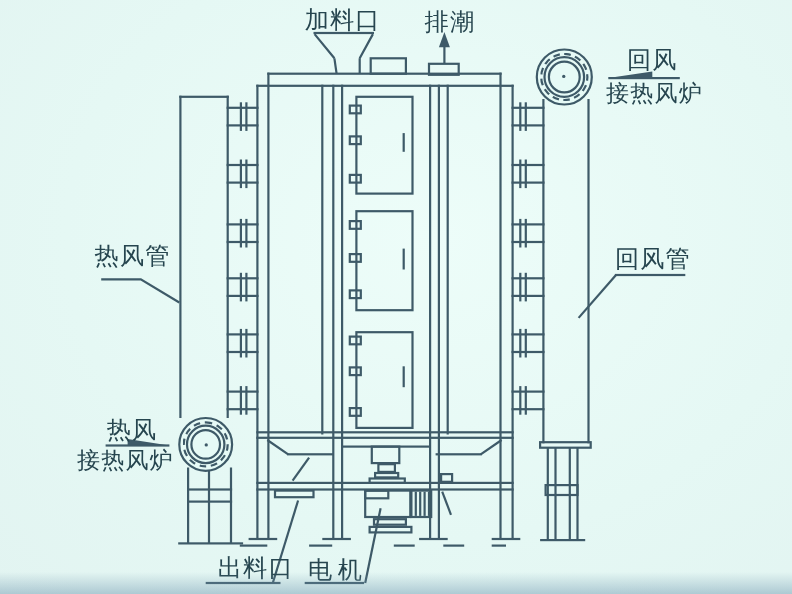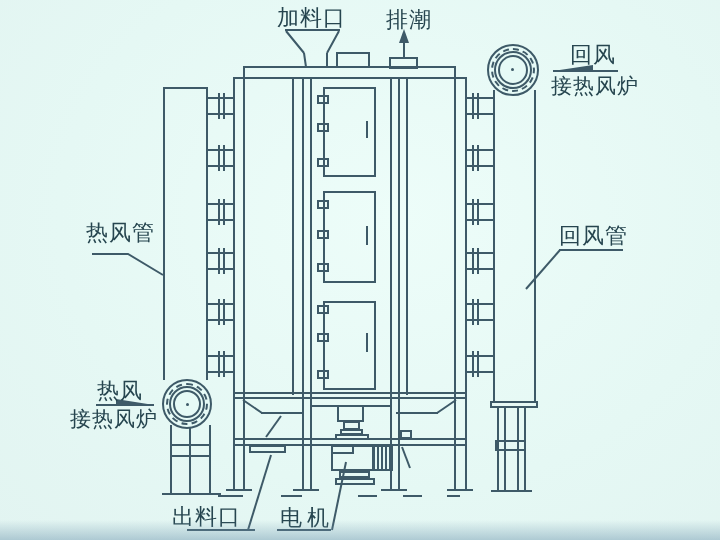--- a/index.html
+++ b/index.html
@@ -236,17 +236,17 @@
   <div class="L" style="left:277px;top:529px;width:54px;height:2px"></div>
 
   <div class="T" style="left:277px;top:7px">加料口</div>
   <div class="T" style="left:386px;top:9px">排潮</div>
   <div class="T" style="left:570px;top:44px">回风</div>
   <div class="T s" style="left:551px;top:75px">接热风炉</div>
   <div class="T" style="left:86px;top:222px">热风管</div>
   <div class="T" style="left:559px;top:225px">回风管</div>
   <div class="T" style="left:97px;top:380px">热风</div>
   <div class="T s" style="left:70px;top:408px">接热风炉</div>
-  <div class="T" style="left:172px;top:506px">出料口</div>
+  <div class="T" style="left:198px;top:506px">出料口</div>
   <div class="T" style="left:280px;top:507px;letter-spacing:5px">电机</div>
 
   <div class="shade"></div>
 </div>
 
 </body></html>

